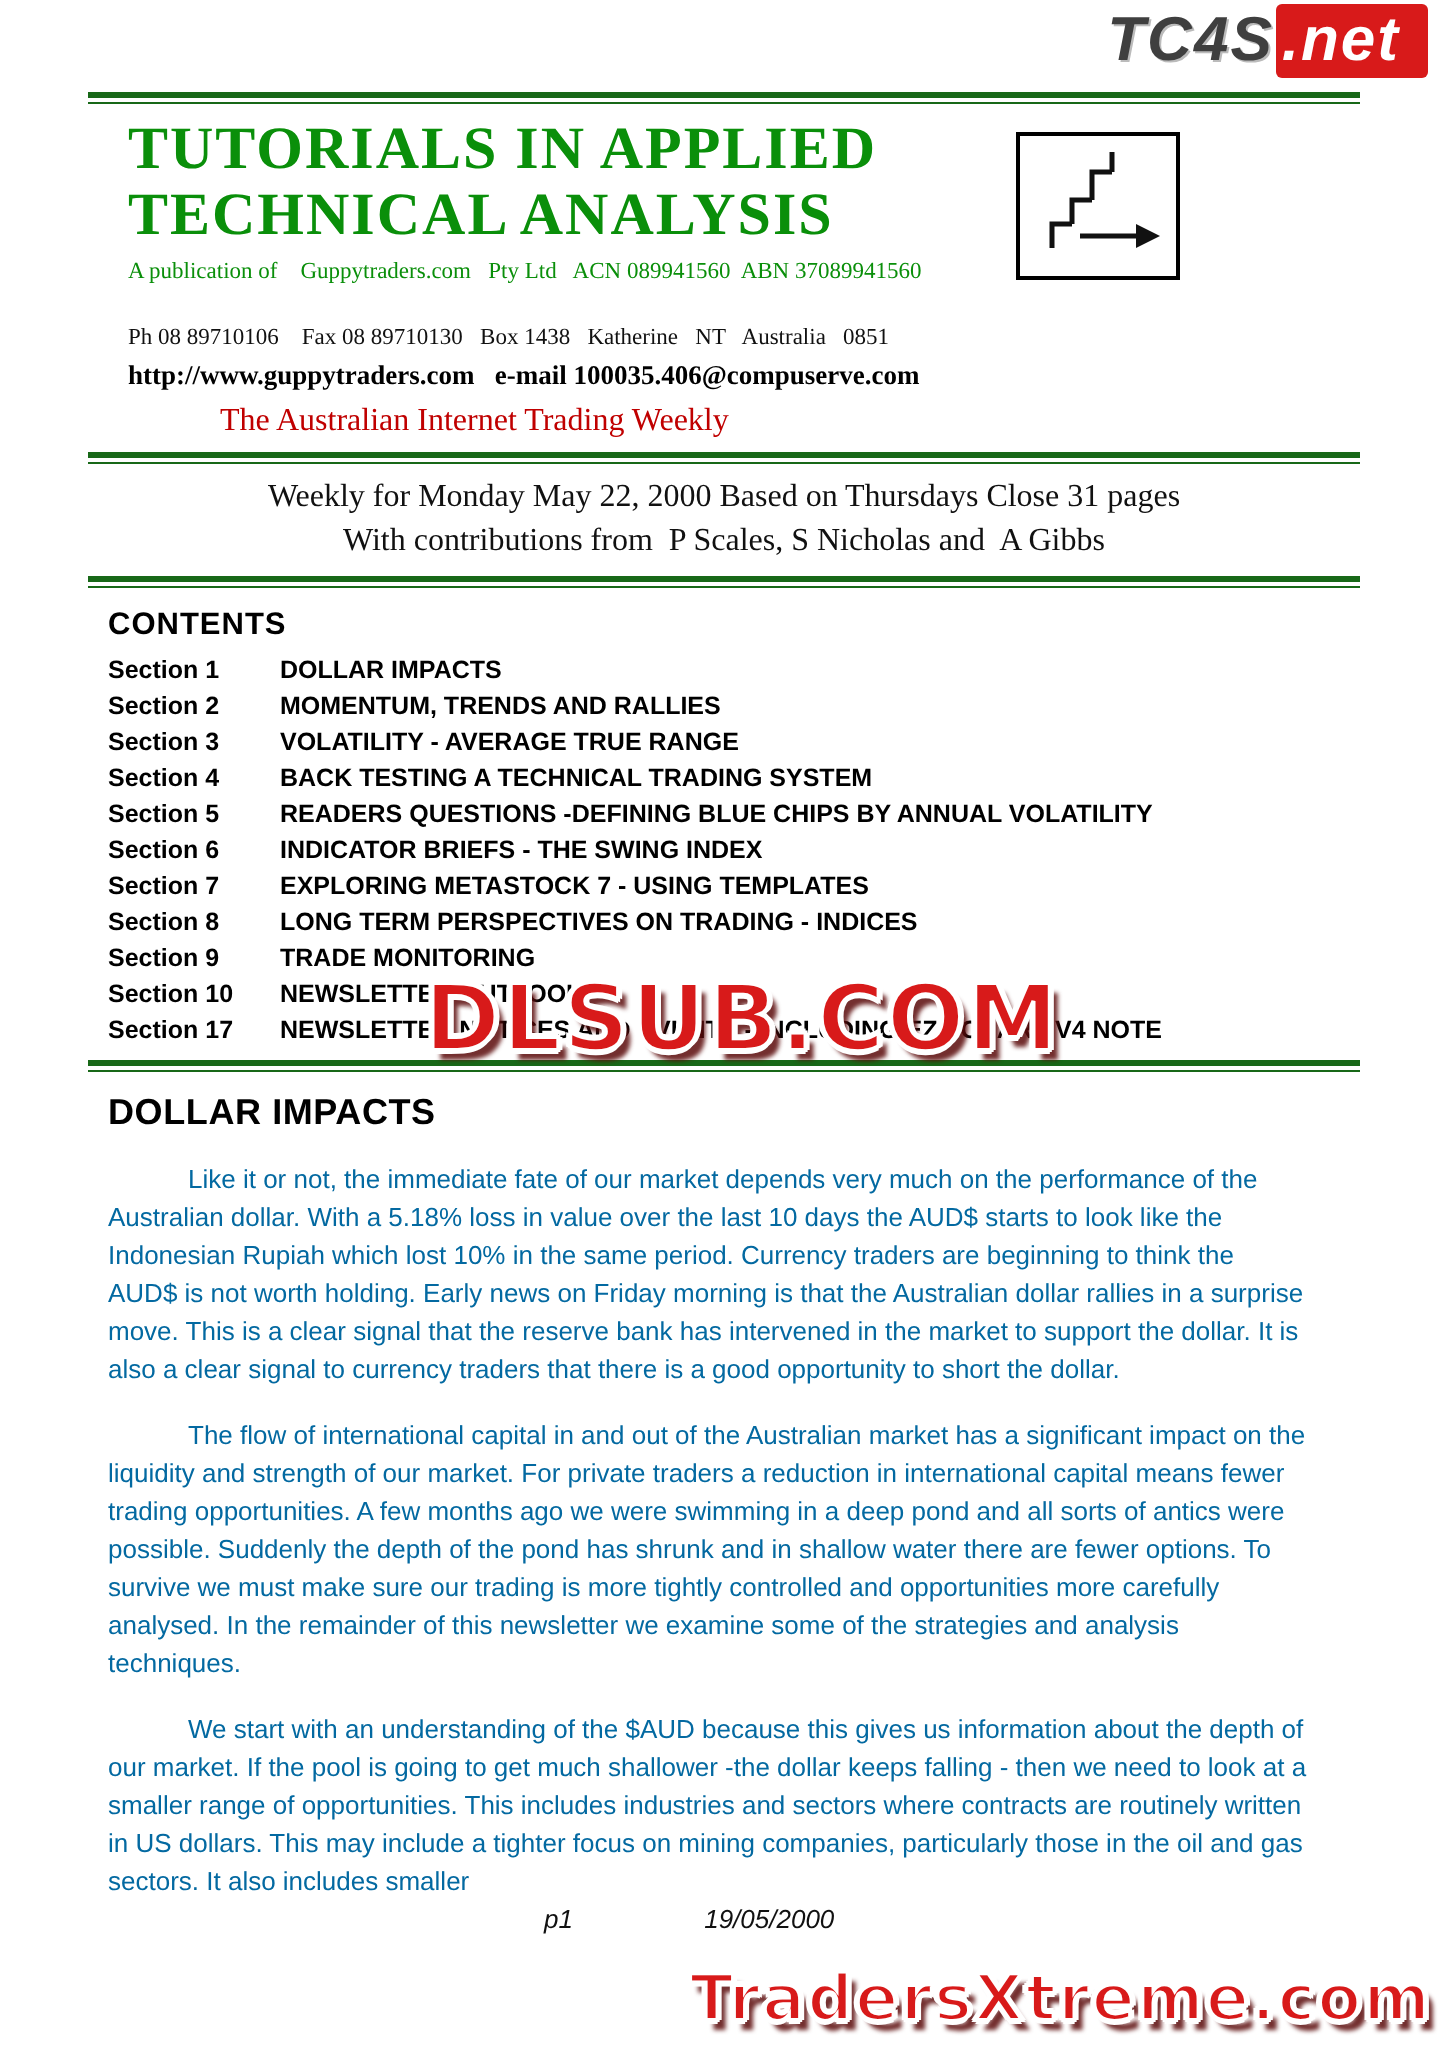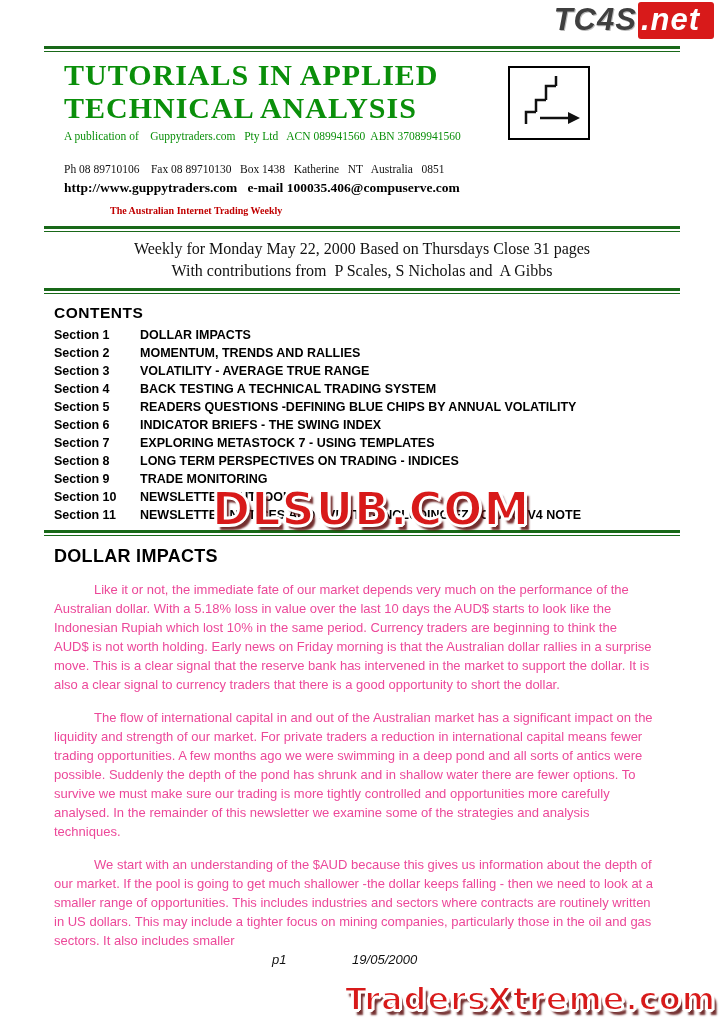--- a/index.html
+++ b/index.html
@@ -63,21 +63,21 @@
   }
   .web-line {
     margin-top: 4px;
     font-family: "Liberation Serif", serif;
     font-weight: bold; font-size: 13.5px; line-height: 15px;
     color: #000; white-space: pre-wrap;
   }
   .tagline {
     margin-top: 7px; margin-left: 46px;
     font-family: "Liberation Serif", serif;
-    font-weight: bold; font-size: 10px; line-height: 17px;
+    font-weight: normal; font-size: 16px; line-height: 17px;
     color: var(--tag-red, #c00000);
     white-space: pre-wrap;
   }
 
   
   .logo-box {
     position: absolute; left: 508px; top: 66px;
     width: 78px; height: 70px;
     border: 2px solid #000;
     background: #fff;
@@ -111,21 +111,21 @@
   
   .article { margin-left: 54px; margin-right: 70px; width: 600px; }
   .article-heading {
     margin: 10px 0 0 0;
     font-weight: bold; font-size: 18px; line-height: 20px;
     letter-spacing: 0.3px; color: #000;
   }
   .body-para {
     margin: 14px 0 0 0;
     font-size: 13px; line-height: 19px;
-    color: #ec4899;
+    color: #0369a1;
     text-indent: 40px;
   }
 
   
   .page-footer {
     position: absolute; left: 272px; top: 952px;
     font-style: italic; font-size: 13px; color: #111;
   }
   .page-footer .footer-date { margin-left: 62px; }
 
@@ -226,21 +226,21 @@
       </div>
       <div class="toc-row">
         <span class="toc-label">Section 9</span>
         <span class="toc-title">TRADE MONITORING</span>
       </div>
       <div class="toc-row">
         <span class="toc-label">Section 10</span>
         <span class="toc-title">NEWSLETTER OUTLOOK</span>
       </div>
       <div class="toc-row">
-        <span class="toc-label">Section 11</span>
+        <span class="toc-label">Section 17</span>
         <span class="toc-title">NEWSLETTER NOTICES AND EVENTS - INCLUDING EZY CHART V4 NOTE</span>
       </div>
     </div>
   </div>
 
   <div class="rule rule-4"></div>
 
   <div class="article">
     <h1 class="article-heading">DOLLAR IMPACTS</h1>
     <p class="body-para">Like it or not, the immediate fate of our market depends very much on the performance of the Australian dollar.  With a 5.18% loss in value over the last 10 days the AUD$ starts to look like the Indonesian Rupiah which lost 10% in the same period. Currency traders are beginning to think the AUD$ is not worth holding. Early news on Friday morning is that the Australian dollar rallies in a surprise move. This is a clear signal that the reserve bank has intervened in the market to support the dollar. It is also a clear signal to currency traders that there is a good opportunity to short the dollar.</p>

